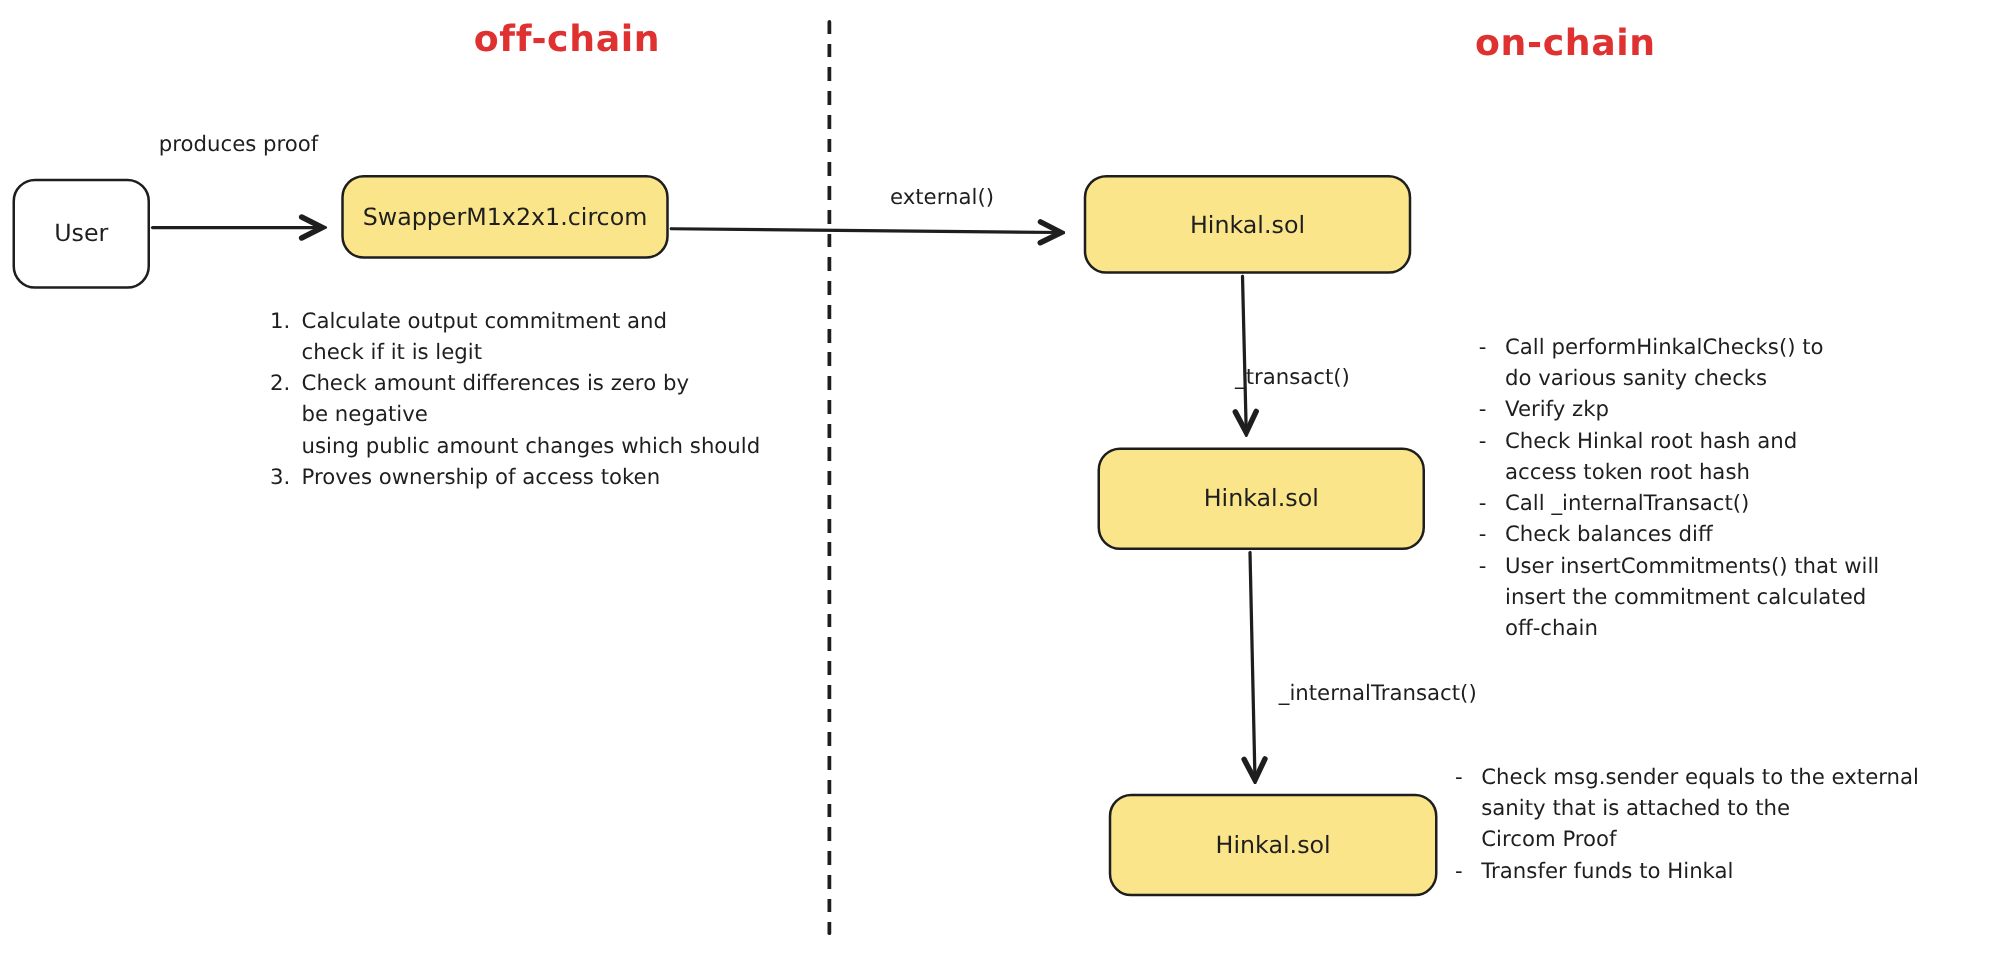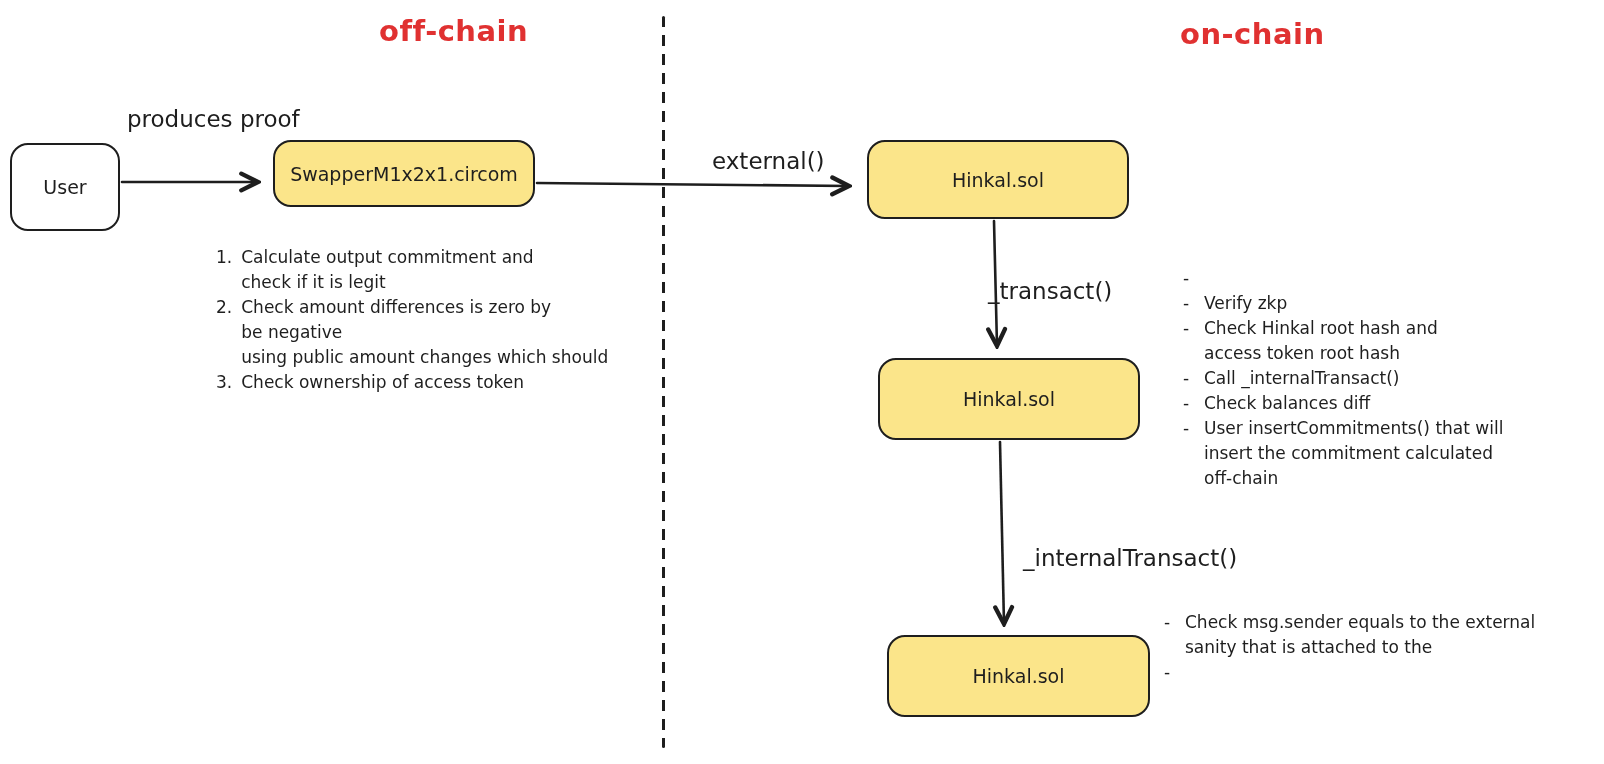--- a/index.html
+++ b/index.html
@@ -55,26 +55,26 @@
   .node.white { background: var(--bg); }
 
   .node-user    { left: 10px;  top: 143px; width: 110px; height: 88px; }
   .node-swapper { left: 273px; top: 140px; width: 262px; height: 67px; }
   .node-hk-top  { left: 867px; top: 140px; width: 262px; height: 79px; }
   .node-hk-mid  { left: 878px; top: 358px; width: 262px; height: 82px; }
   .node-hk-bot  { left: 887px; top: 635px; width: 263px; height: 82px; }
 
   .edge-label {
     position: absolute;
-    font-size: 23px;
+    font-size: 17px;
     white-space: nowrap;
   }
   .lbl-produces { left: 127px;  top: 106px; }
   .lbl-transact { left: 712px;  top: 148px; }
-  .lbl-internal-call { left: 988px; top: 278px; }
+  .lbl-internal-call { left: 988px; top: 292px; }
   .lbl-internal { left: 1023px; top: 545px; }
 
   .notes {
     position: absolute;
     font-size: 17px;
     line-height: 25px;
   }
   .notes-circom   { left: 216px;  top: 245px; }
   .notes-transact { left: 1183px; top: 266px; }
   .notes-internal { left: 1164px; top: 610px; }
@@ -156,27 +156,31 @@
         <span class="note-marker">2.</span>
         <div class="note-lines">
           <div>Check amount differences is zero by</div>
           <div>be negative</div>
           <div>using public amount changes which should</div>
         </div>
       </div>
       <div class="note-item">
         <span class="note-marker">3.</span>
         <div class="note-lines">
-          <div>Check ownership of access token</div>
+          <div>Proves ownership of access token</div>
         </div>
       </div>
     </div>
   <div class="notes notes-transact">
       <div class="note-item">
         <span class="note-marker">-</span>
+        <div class="note-lines">
+          <div>Call performHinkalChecks() to</div>
+          <div>do various sanity checks</div>
+        </div>
       </div>
       <div class="note-item">
         <span class="note-marker">-</span>
         <div class="note-lines">
           <div>Verify zkp</div>
         </div>
       </div>
       <div class="note-item">
         <span class="note-marker">-</span>
         <div class="note-lines">
@@ -204,20 +208,24 @@
           <div>off-chain</div>
         </div>
       </div>
     </div>
   <div class="notes notes-internal">
       <div class="note-item">
         <span class="note-marker">-</span>
         <div class="note-lines">
           <div>Check msg.sender equals to the external</div>
           <div>sanity that is attached to the</div>
-        </div>
-      </div>
-      <div class="note-item">
-        <span class="note-marker">-</span>
+          <div>Circom Proof</div>
+        </div>
+      </div>
+      <div class="note-item">
+        <span class="note-marker">-</span>
+        <div class="note-lines">
+          <div>Transfer funds to Hinkal</div>
+        </div>
       </div>
     </div>
 
 </div>
 
 </body></html>

